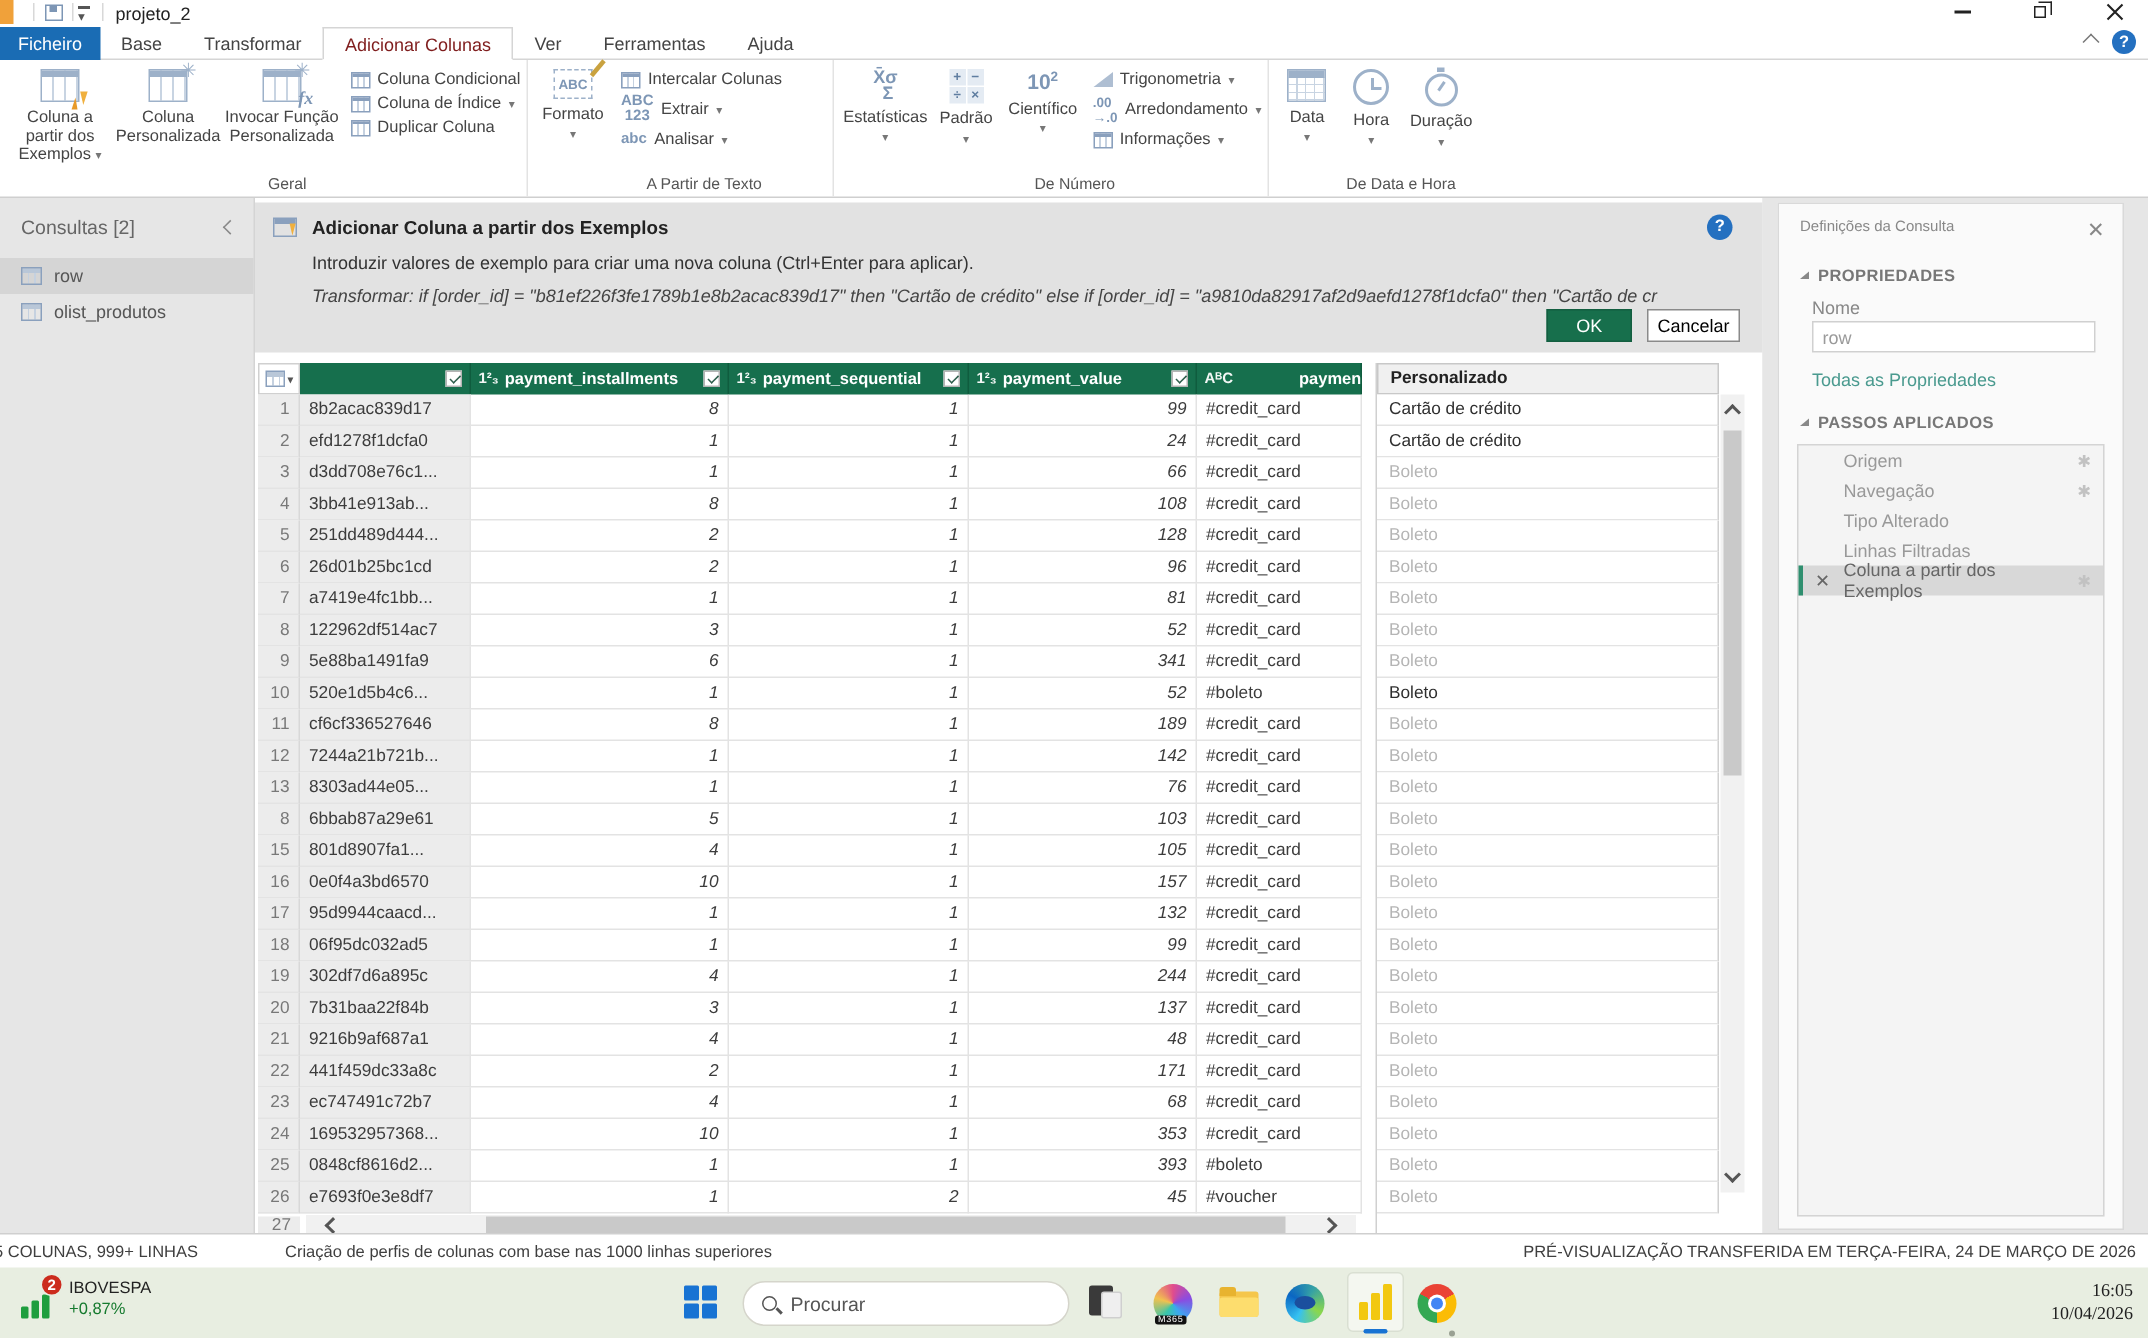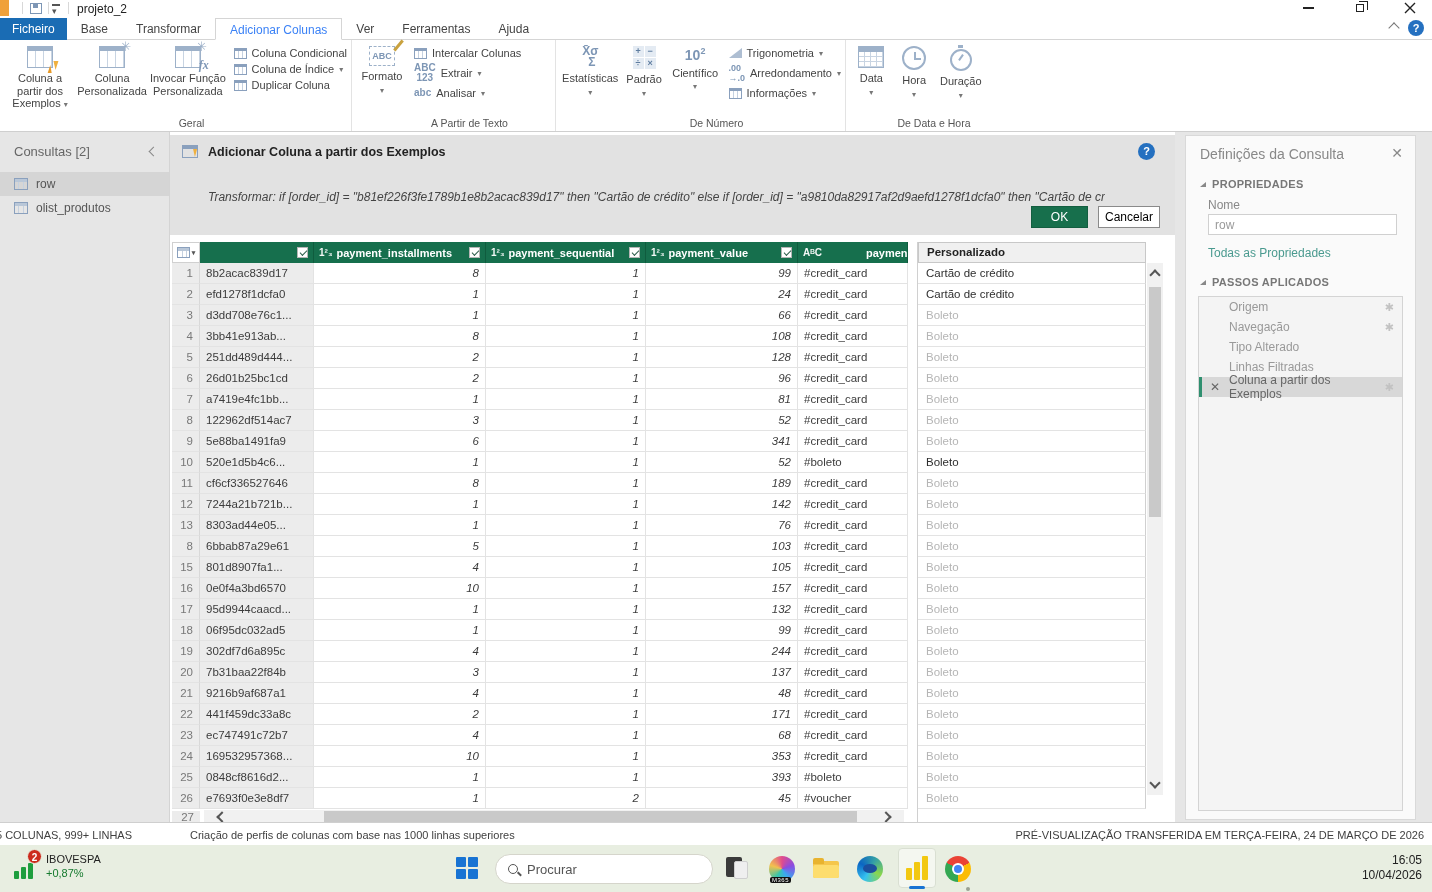--- a/index.html
+++ b/index.html
@@ -21,21 +21,21 @@
   #btn-min { left:1288px; } #btn-restore { left:1340px; } #btn-close { left:1390px; }
   #btn-min span { width:11px; height:1.5px; background:#222; display:block; }
   #btn-restore span { width:8px; height:8px; border:1.2px solid #222; display:block; position:relative; }
   #btn-restore span:before { content:""; position:absolute; left:2px; top:-4px; width:8px; height:8px; border-top:1.2px solid #222; border-right:1.2px solid #222; }
   #btn-close svg { display:block; }
   
   #tabsrow { position:absolute; top:18px; left:0; right:0; height:22px; background:#fff; border-bottom:1px solid #d5d5d5; }
   #tabs { display:flex; height:22px; }
   .rtab { padding:4px 14px 0 14px; font-size:12px; color:#444; height:22px; cursor:default; }
   .rtab.file { background:#1a6cb4; color:#fff; padding:4px 12px 0 12px; }
-  .rtab.active { background:#fff; border:1px solid #d5d5d5; border-bottom:1px solid #fff; color:#3b82f6; margin-bottom:-1px; }
+  .rtab.active { background:#fff; border:1px solid #d5d5d5; border-bottom:1px solid #fff; color:#7f1d1d; margin-bottom:-1px; }
   #ribbon-collapse { position:absolute; right:34px; top:6px; width:8px; height:8px; border-left:1.5px solid #777; border-top:1.5px solid #777; transform:rotate(45deg); }
   #help-bubble { position:absolute; right:8px; top:2px; width:16px; height:16px; border-radius:50%; background:#2470c0; color:#fff; font-size:11px; font-weight:bold; text-align:center; line-height:16px; }
   
   #ribbon { position:absolute; top:40px; left:0; right:0; height:92px; background:#fff; border-bottom:1px solid #cfcfcf; }
   .rgroup { position:absolute; top:0; height:91px; border-right:1px solid #e3e3e3; }
   .rbody { position:absolute; top:4px; left:0; right:0; height:70px; display:flex; align-items:flex-start; padding:0 4px; }
   .glabel { position:absolute; bottom:2px; left:0; right:0; text-align:center; font-size:10.5px; color:#555;margin-left:32px; }
   .bigbtn { width:78px; min-height:70px; display:flex; flex-direction:column; align-items:center; text-align:center; padding-top:2px; }
   .bigbtn .blabel { font-size:11px; color:#444; line-height:12.5px; margin-top:4px; }
   .dd { font-size:8px; color:#777; }
@@ -121,21 +121,21 @@
   .crow.entered { color:#2f2f2f; }
   
   #vscroll { position:absolute; left:977px; top:131px; width:16px; height:532px; background:#f1f1f1; }
   .vchev { position:absolute; left:4px; width:8px; height:8px; }
   .vchev.up { top:8px; border-left:2px solid #555; border-top:2px solid #555; transform:rotate(45deg); }
   .vchev.down { bottom:8px; border-left:2px solid #555; border-bottom:2px solid #555; transform:rotate(-45deg); }
   #vthumb { position:absolute; left:2px; top:24px; width:12px; height:230px; background:#c9c9c9; }
   
   #settings-area { position:absolute; left:1175px; right:0; top:0; bottom:0; background:#e6e6e6; }
   #settings-card { position:absolute; left:10px; right:16px; top:3px; bottom:2px; background:#fafafa; border:1px solid #d9d9d9; }
-  #settings-title { position:absolute; left:14px; top:10px; font-size:14px; color:#888; }
+  #settings-title { position:absolute; left:14px; top:10px; font-size:10px; color:#888; }
   #settings-close { position:absolute; right:12px; top:10px; font-size:14px; color:#888; line-height:14px; }
   .sec-head { position:absolute; left:14px; font-size:11px; font-weight:bold; color:#777; letter-spacing:.3px; }
   .sec-tri { display:inline-block; width:0; height:0; border-top:5px solid transparent; border-right:6px solid #888; margin-right:6px; transform:translateY(-1px); }
   #lbl-nome { position:absolute; left:22px; top:62px; font-size:12px; color:#888; }
   #inp-nome { position:absolute; left:22px; right:18px; top:78px; height:21px; background:#fff; border:1px solid #d0d0d0; font-size:12px; color:#9a9a9a; padding:3px 6px 0 6px; }
   #link-props { position:absolute; left:22px; top:110px; font-size:12px; color:#4a9a8f; }
   #steps-box { position:absolute; left:12px; right:12px; top:160px; bottom:8px; border:1px solid #d4d4d4; background:#f4f4f4; }
   .step { position:relative; height:20px; display:flex; align-items:center; font-size:12px; color:#999; padding-left:30px; }
   .step .gear { margin-left:auto; margin-right:8px; color:#c2c2c2; font-size:11px; visibility:hidden; }
   .step.has-gear .gear { visibility:visible; }
@@ -175,21 +175,21 @@
   #ic-pbi { left:903px; }
   #ic-pbi .b { position:absolute; bottom:3px; background:#f2c811; border-radius:1px; }
   #ic-pbi .p1 { left:3px; width:6px; height:12px; }
   #ic-pbi .p2 { left:11px; width:6px; height:18px; }
   #ic-pbi .p3 { left:19px; width:6px; height:24px; }
   #pbi-underline { position:absolute; left:909px; top:41px; width:16px; height:3px; background:#1873d3; border-radius:2px; }
   #ic-chrome .outer { position:absolute; inset:1px; border-radius:50%; background:conic-gradient(from -60deg, #ea4335 0 120deg, #fbbc05 120deg 240deg, #34a853 240deg 360deg); }
   #ic-chrome .white { position:absolute; left:8px; top:8px; width:12px; height:12px; border-radius:50%; background:#fff; }
   #ic-chrome .blue { position:absolute; left:10px; top:10px; width:8px; height:8px; border-radius:50%; background:#4285f4; }
   #chrome-dot { position:absolute; left:966px; top:42px; width:4px; height:4px; border-radius:50%; background:#9aa193; }
-  #clock { position:absolute; right:10px; top:8px; text-align:right; font-size:12px; color:#222; line-height:15px; }
+  #clock { position:absolute; right:10px; top:8px; text-align:right; font-size:12px; color:#222; line-height:15px;font-family:Liberation Serif, serif; }
 </style>
 </head>
 <body>
 
 <div id="titlebar">
   <span class="app-sliver"></span>
   <span class="qa-sep" style="left:22px"></span>
   <span class="floppy"></span>
   <span class="qa-sep" style="left:48px"></span>
   <span class="qa-dd"><span class="bar"></span>▾</span>
@@ -366,20 +366,21 @@
           <span class="qic"></span>
           <span>olist_produtos</span>
         </div>
       </div>
   </div>
 
   <div id="center">
     <div id="banner">
       <span id="banner-icon"></span>
       <div id="banner-title">Adicionar Coluna a partir dos Exemplos</div>
+      <div id="banner-sub">Introduzir valores de exemplo para criar uma nova coluna (Ctrl+Enter para aplicar).</div>
       <div id="banner-formula">Transformar: if [order_id] = "b81ef226f3fe1789b1e8b2acac839d17" then "Cartão de crédito" else if [order_id] = "a9810da82917af2d9aefd1278f1dcfa0" then "Cartão de crédito" el...</div>
       <span id="banner-help">?</span>
       <div id="btn-ok">OK</div>
       <div id="btn-cancel">Cancelar</div>
     </div>
 
     <div id="grid">
       <div class="hrow">
         <div class="hcell corner c-num">
             <span class="qic"></span>

